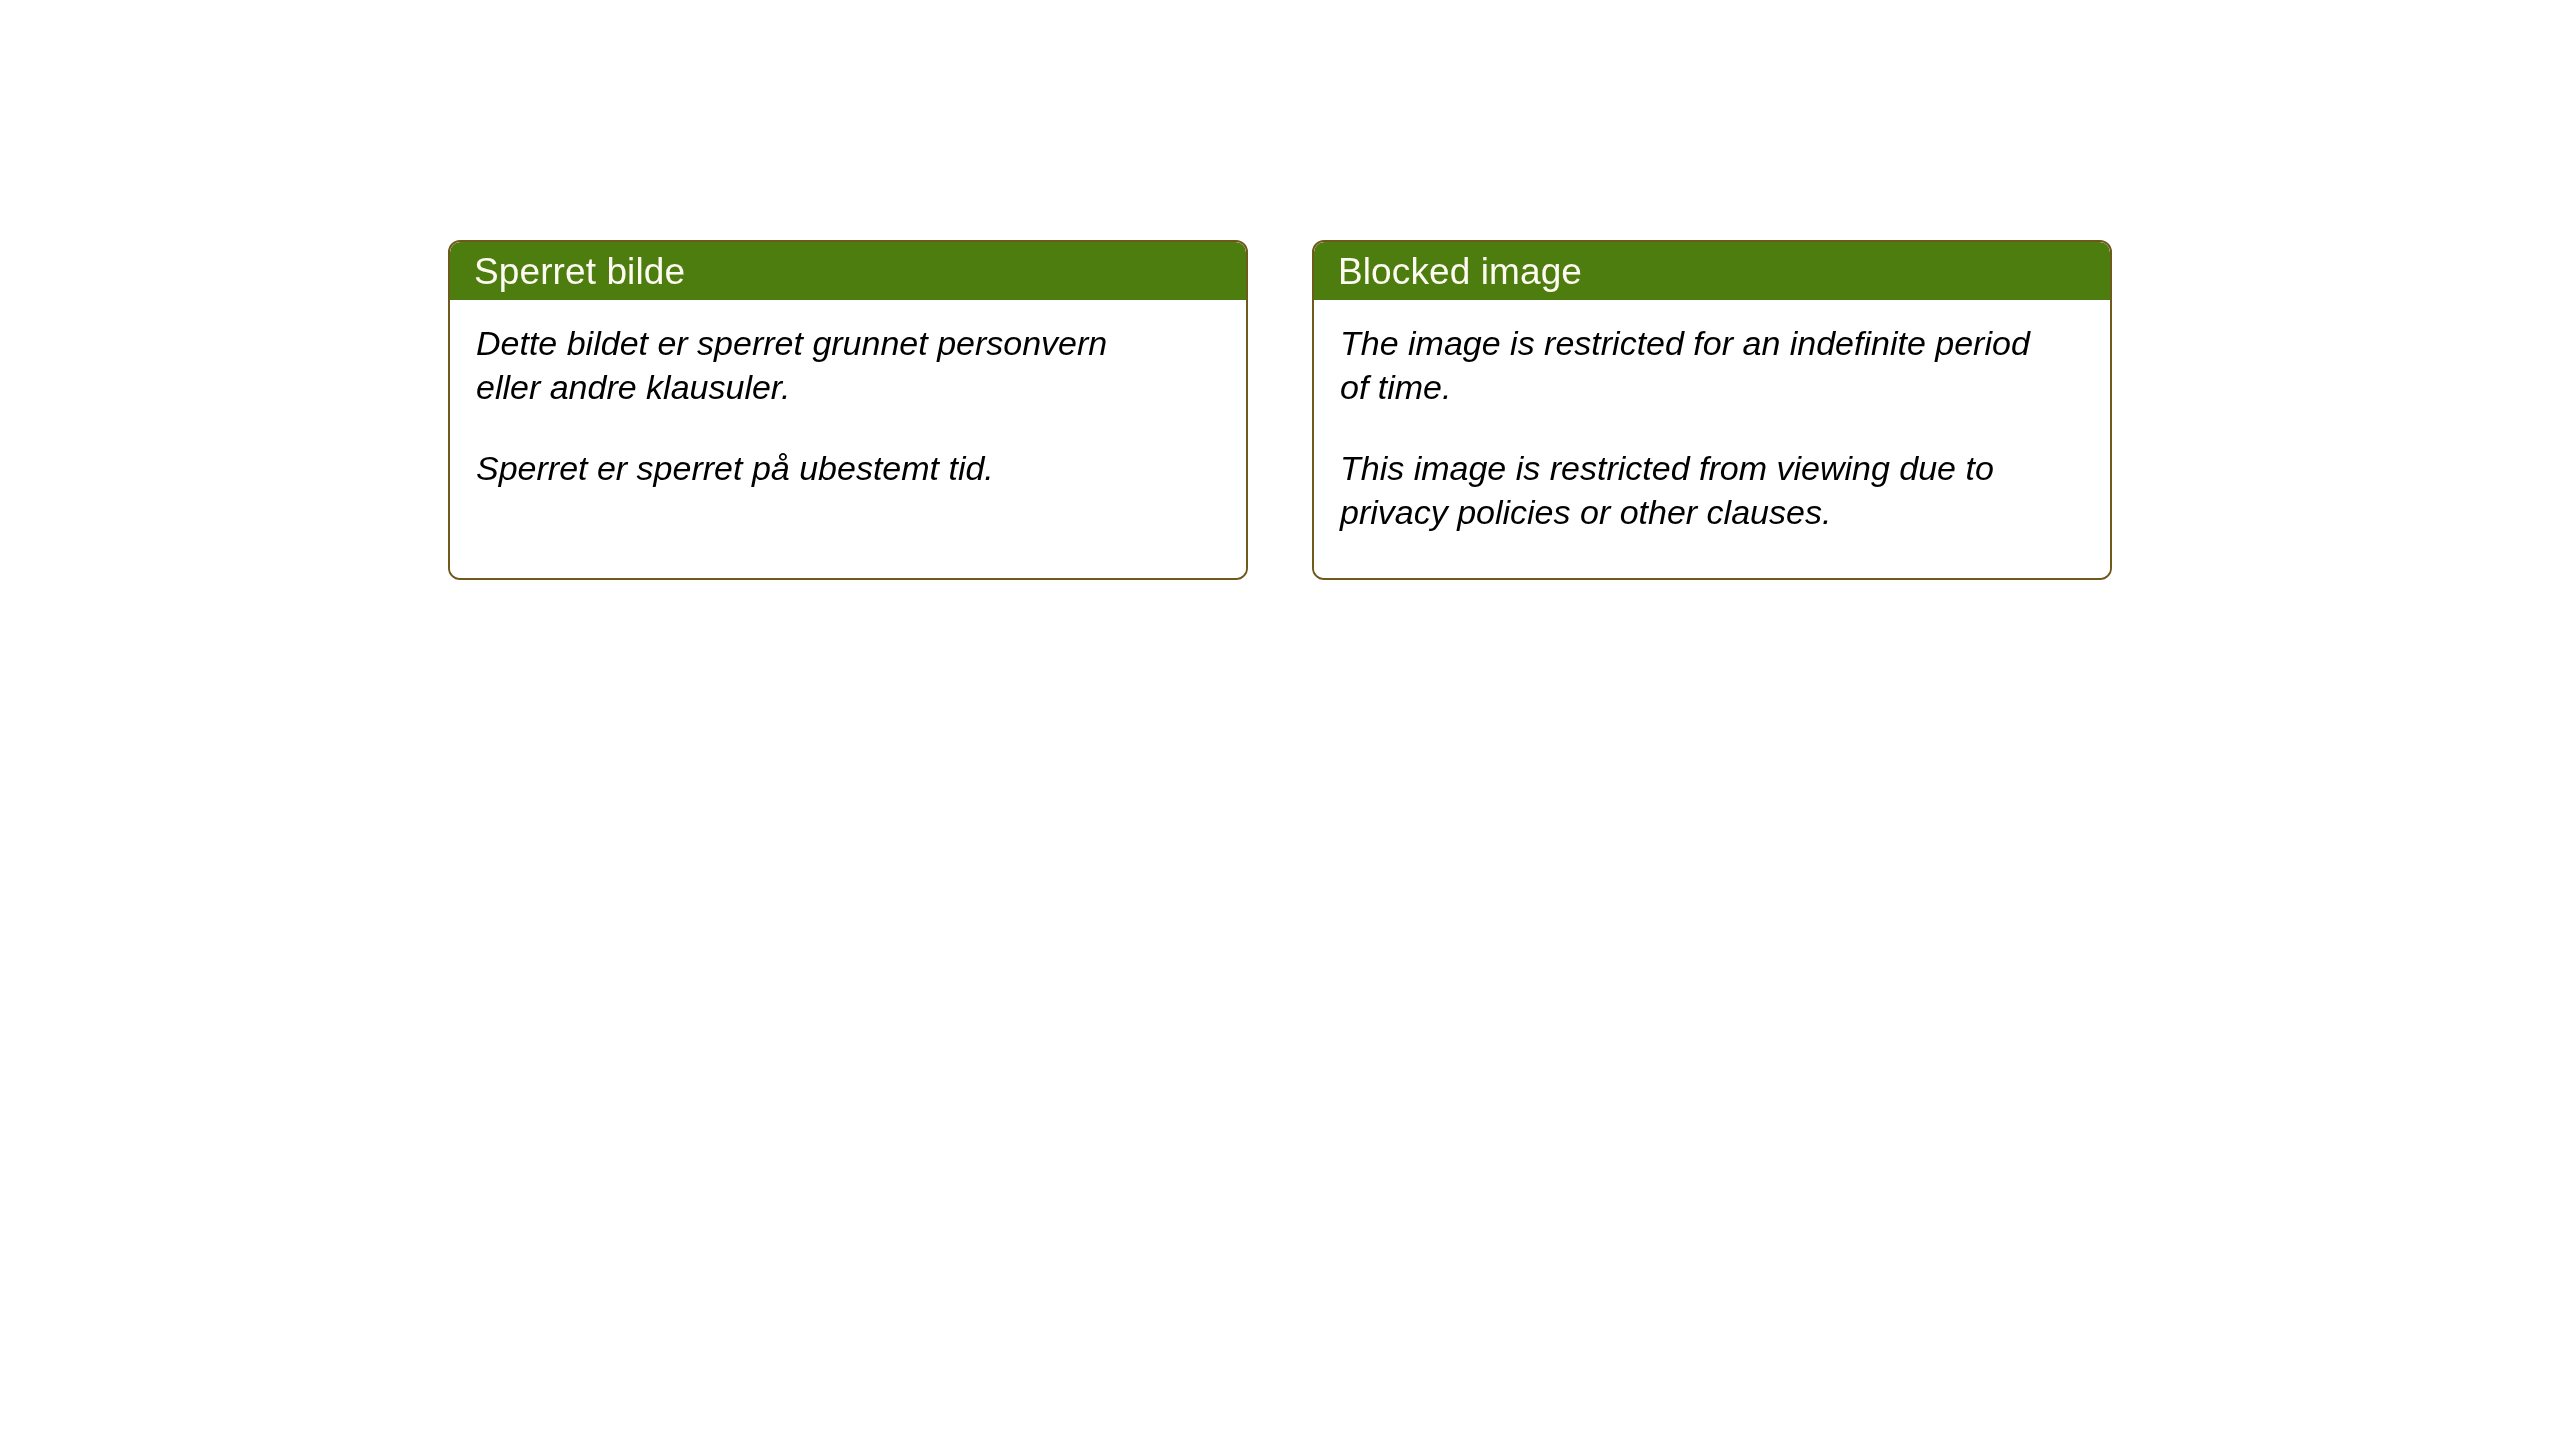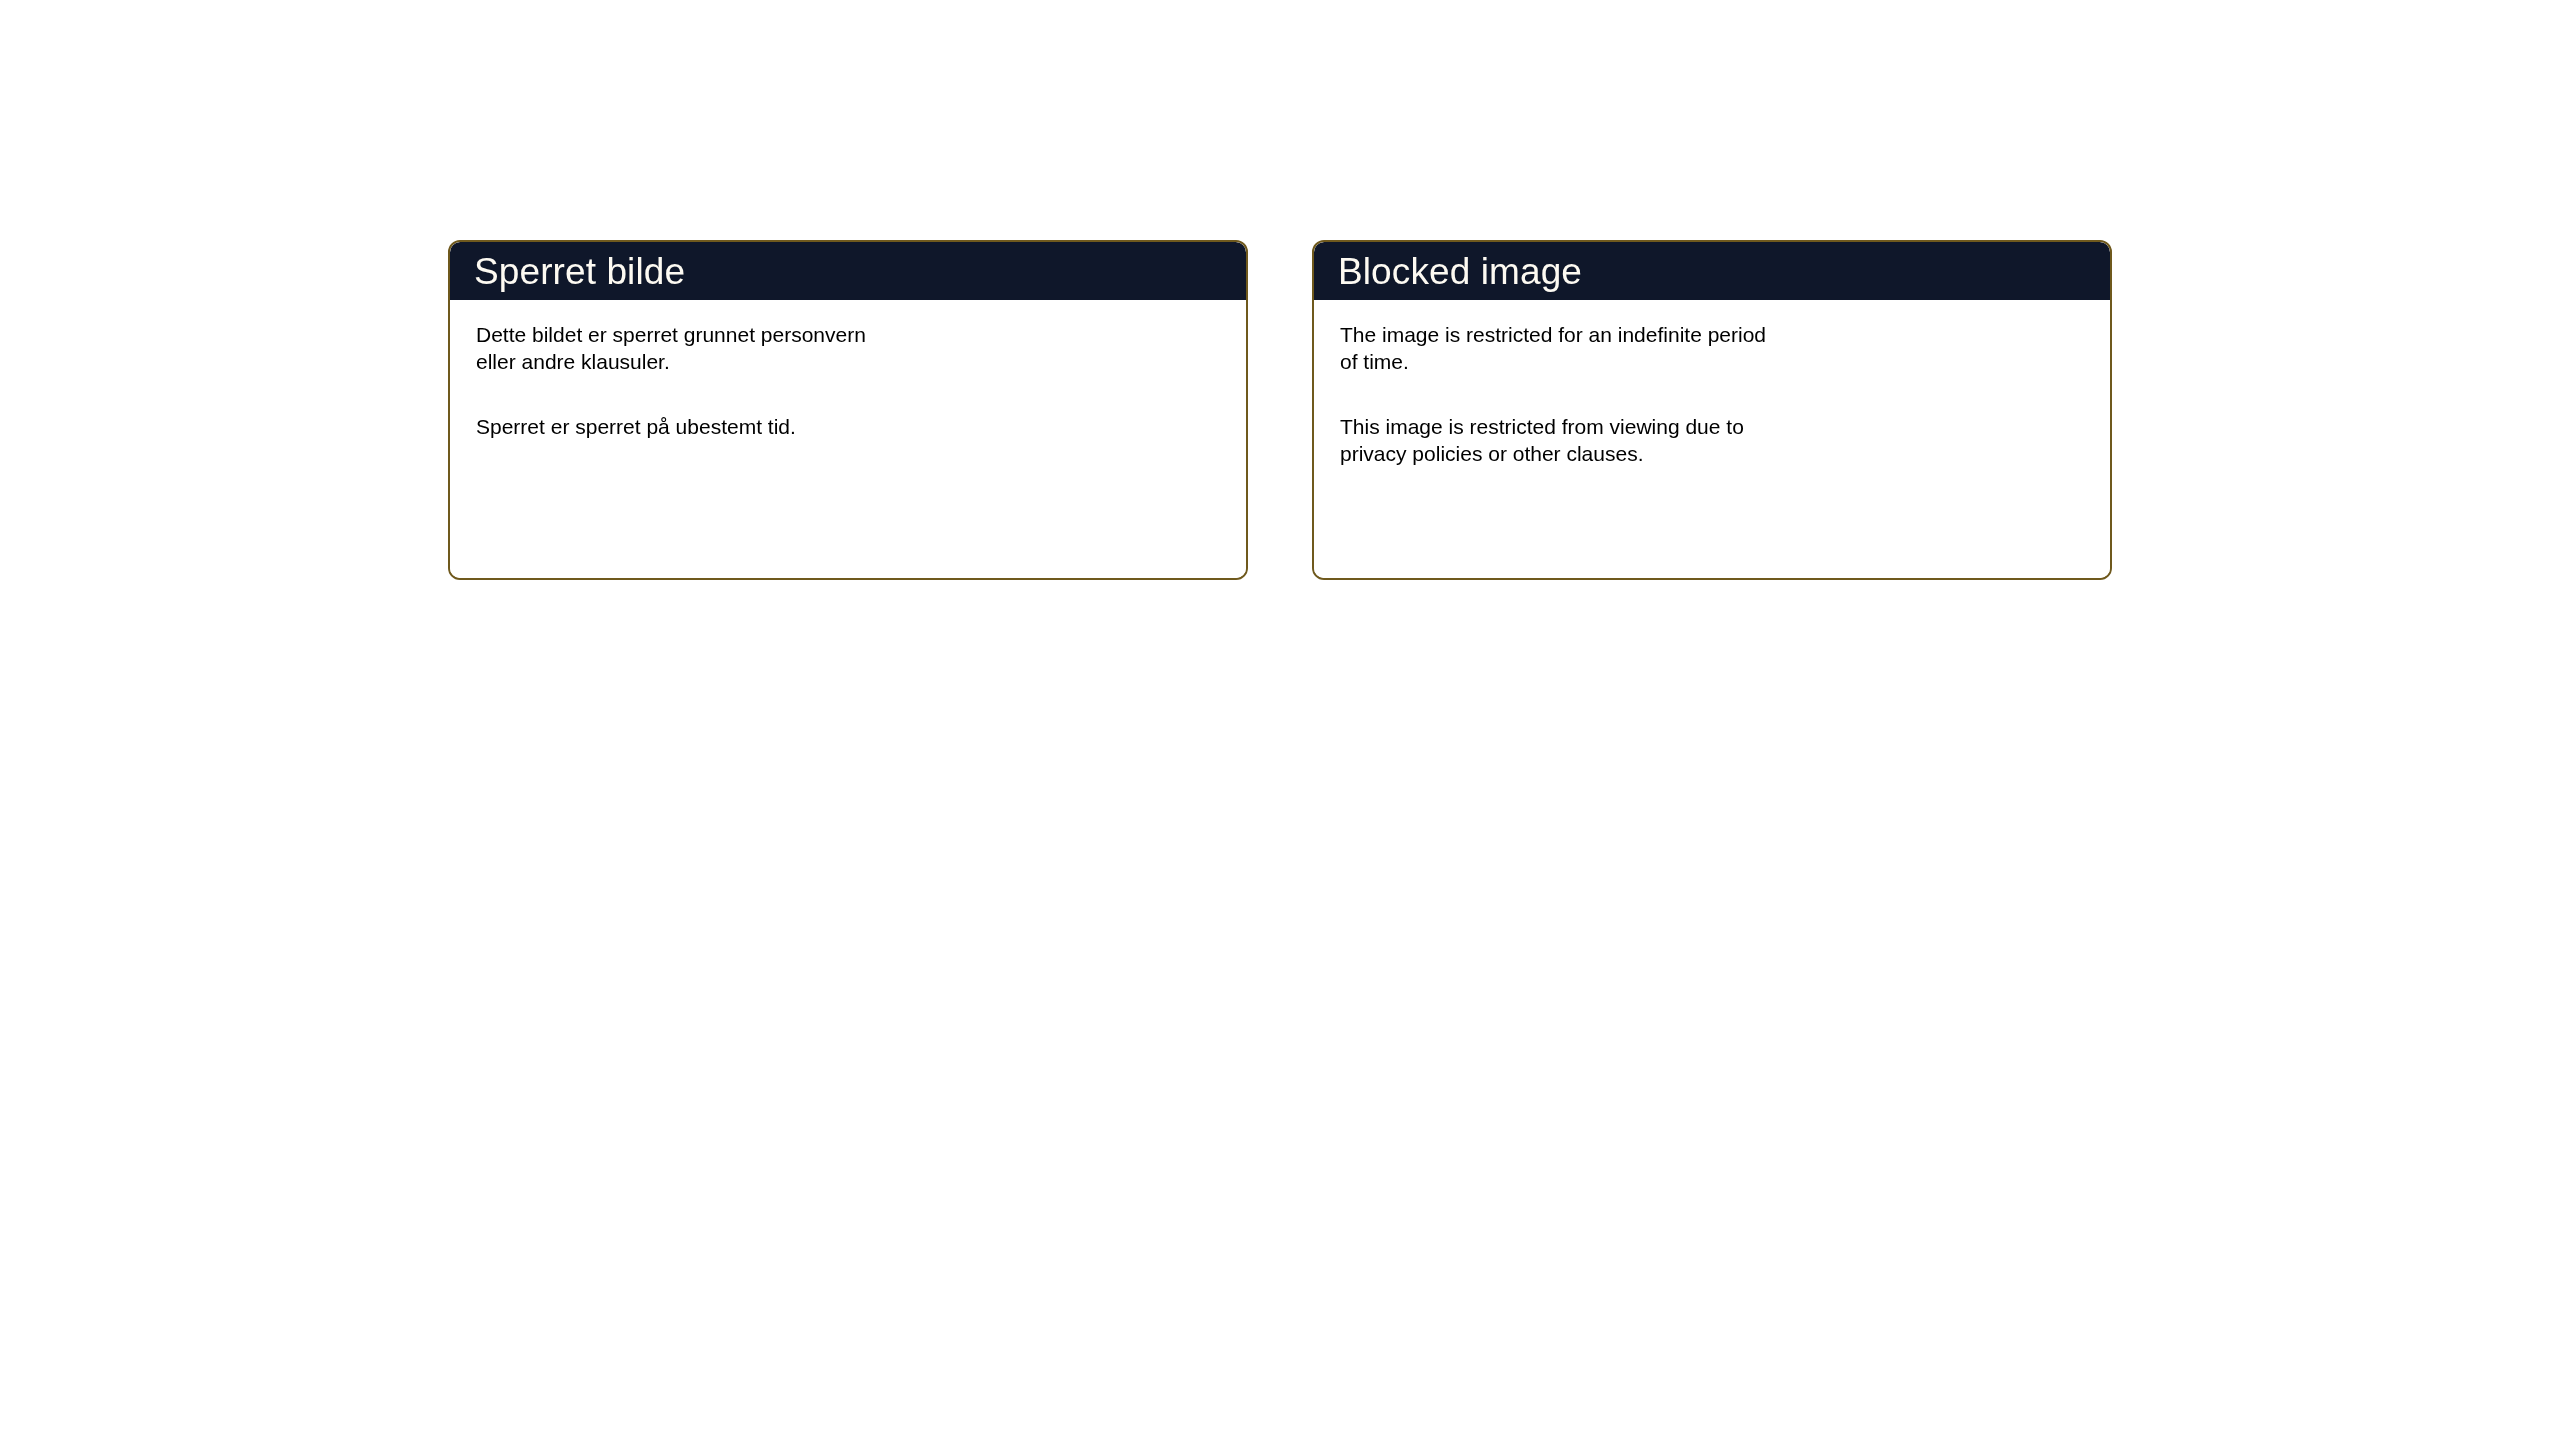--- a/index.html
+++ b/index.html
@@ -31,21 +31,21 @@
     border-radius: 12px;
     overflow: hidden;
   }
 
   #card-no  { left: 448px;  top: 240px; height: 340px; }
   #card-en  { left: 1312px; top: 240px; height: 340px; }
 
   .card-header {
     box-sizing: border-box;
     height: 58px;
-    background: #0f172a;
+    background: #4d7c0f;
     border-top-left-radius: 10px;
     border-top-right-radius: 10px;
     display: flex;
     align-items: center;
     padding: 0 0 0 24px;
   }
 
   .card-title {
     color: #fdfaf2;
     font-size: 37px;
@@ -57,25 +57,26 @@
 
   .card-body {
     box-sizing: border-box;
     background: #ffffff;
     padding: 22px 26px 0 26px;
     height: calc(100% - 58px);
   }
 
   .card-paragraph {
     color: #000000;
-    font-size: 21px;
+    font-size: 34px;
     font-weight: 400;
     line-height: 1.28;
     margin: 0;
     white-space: pre-line;
+    font-style: italic;
   }
 
   .card-paragraph + .card-paragraph {
     margin-top: 38px;
   }
 </style>
 </head>
 <body>
 
 <div id="canvas">

